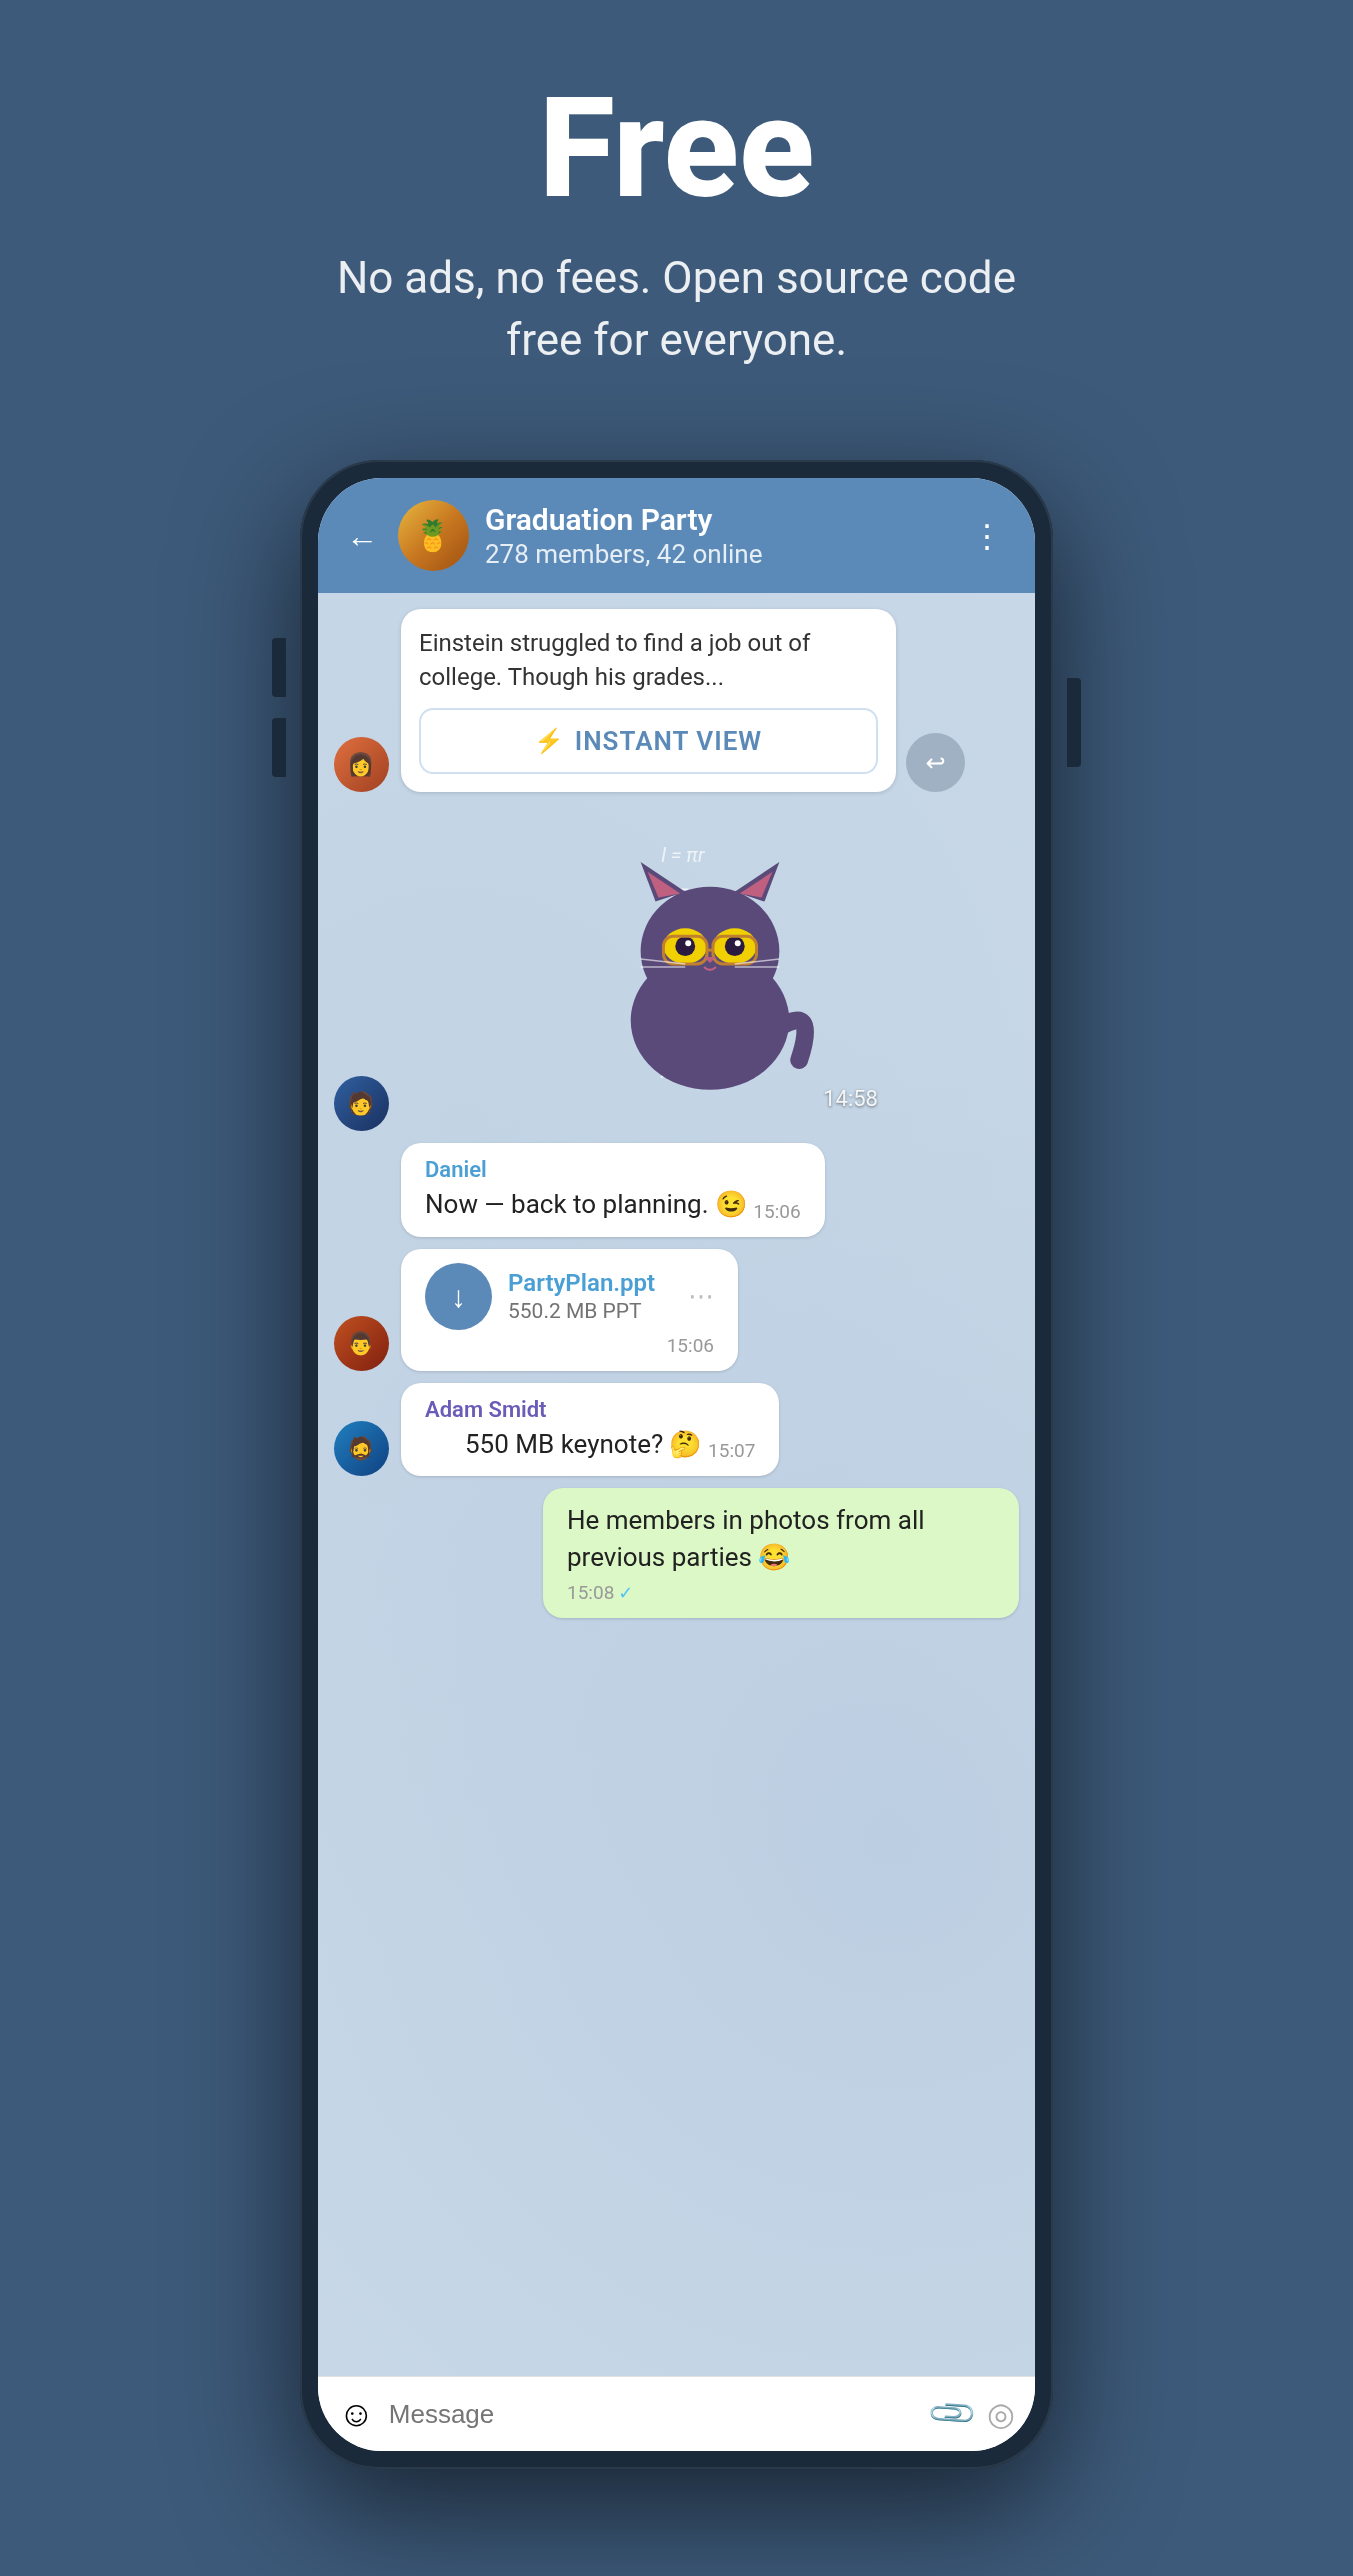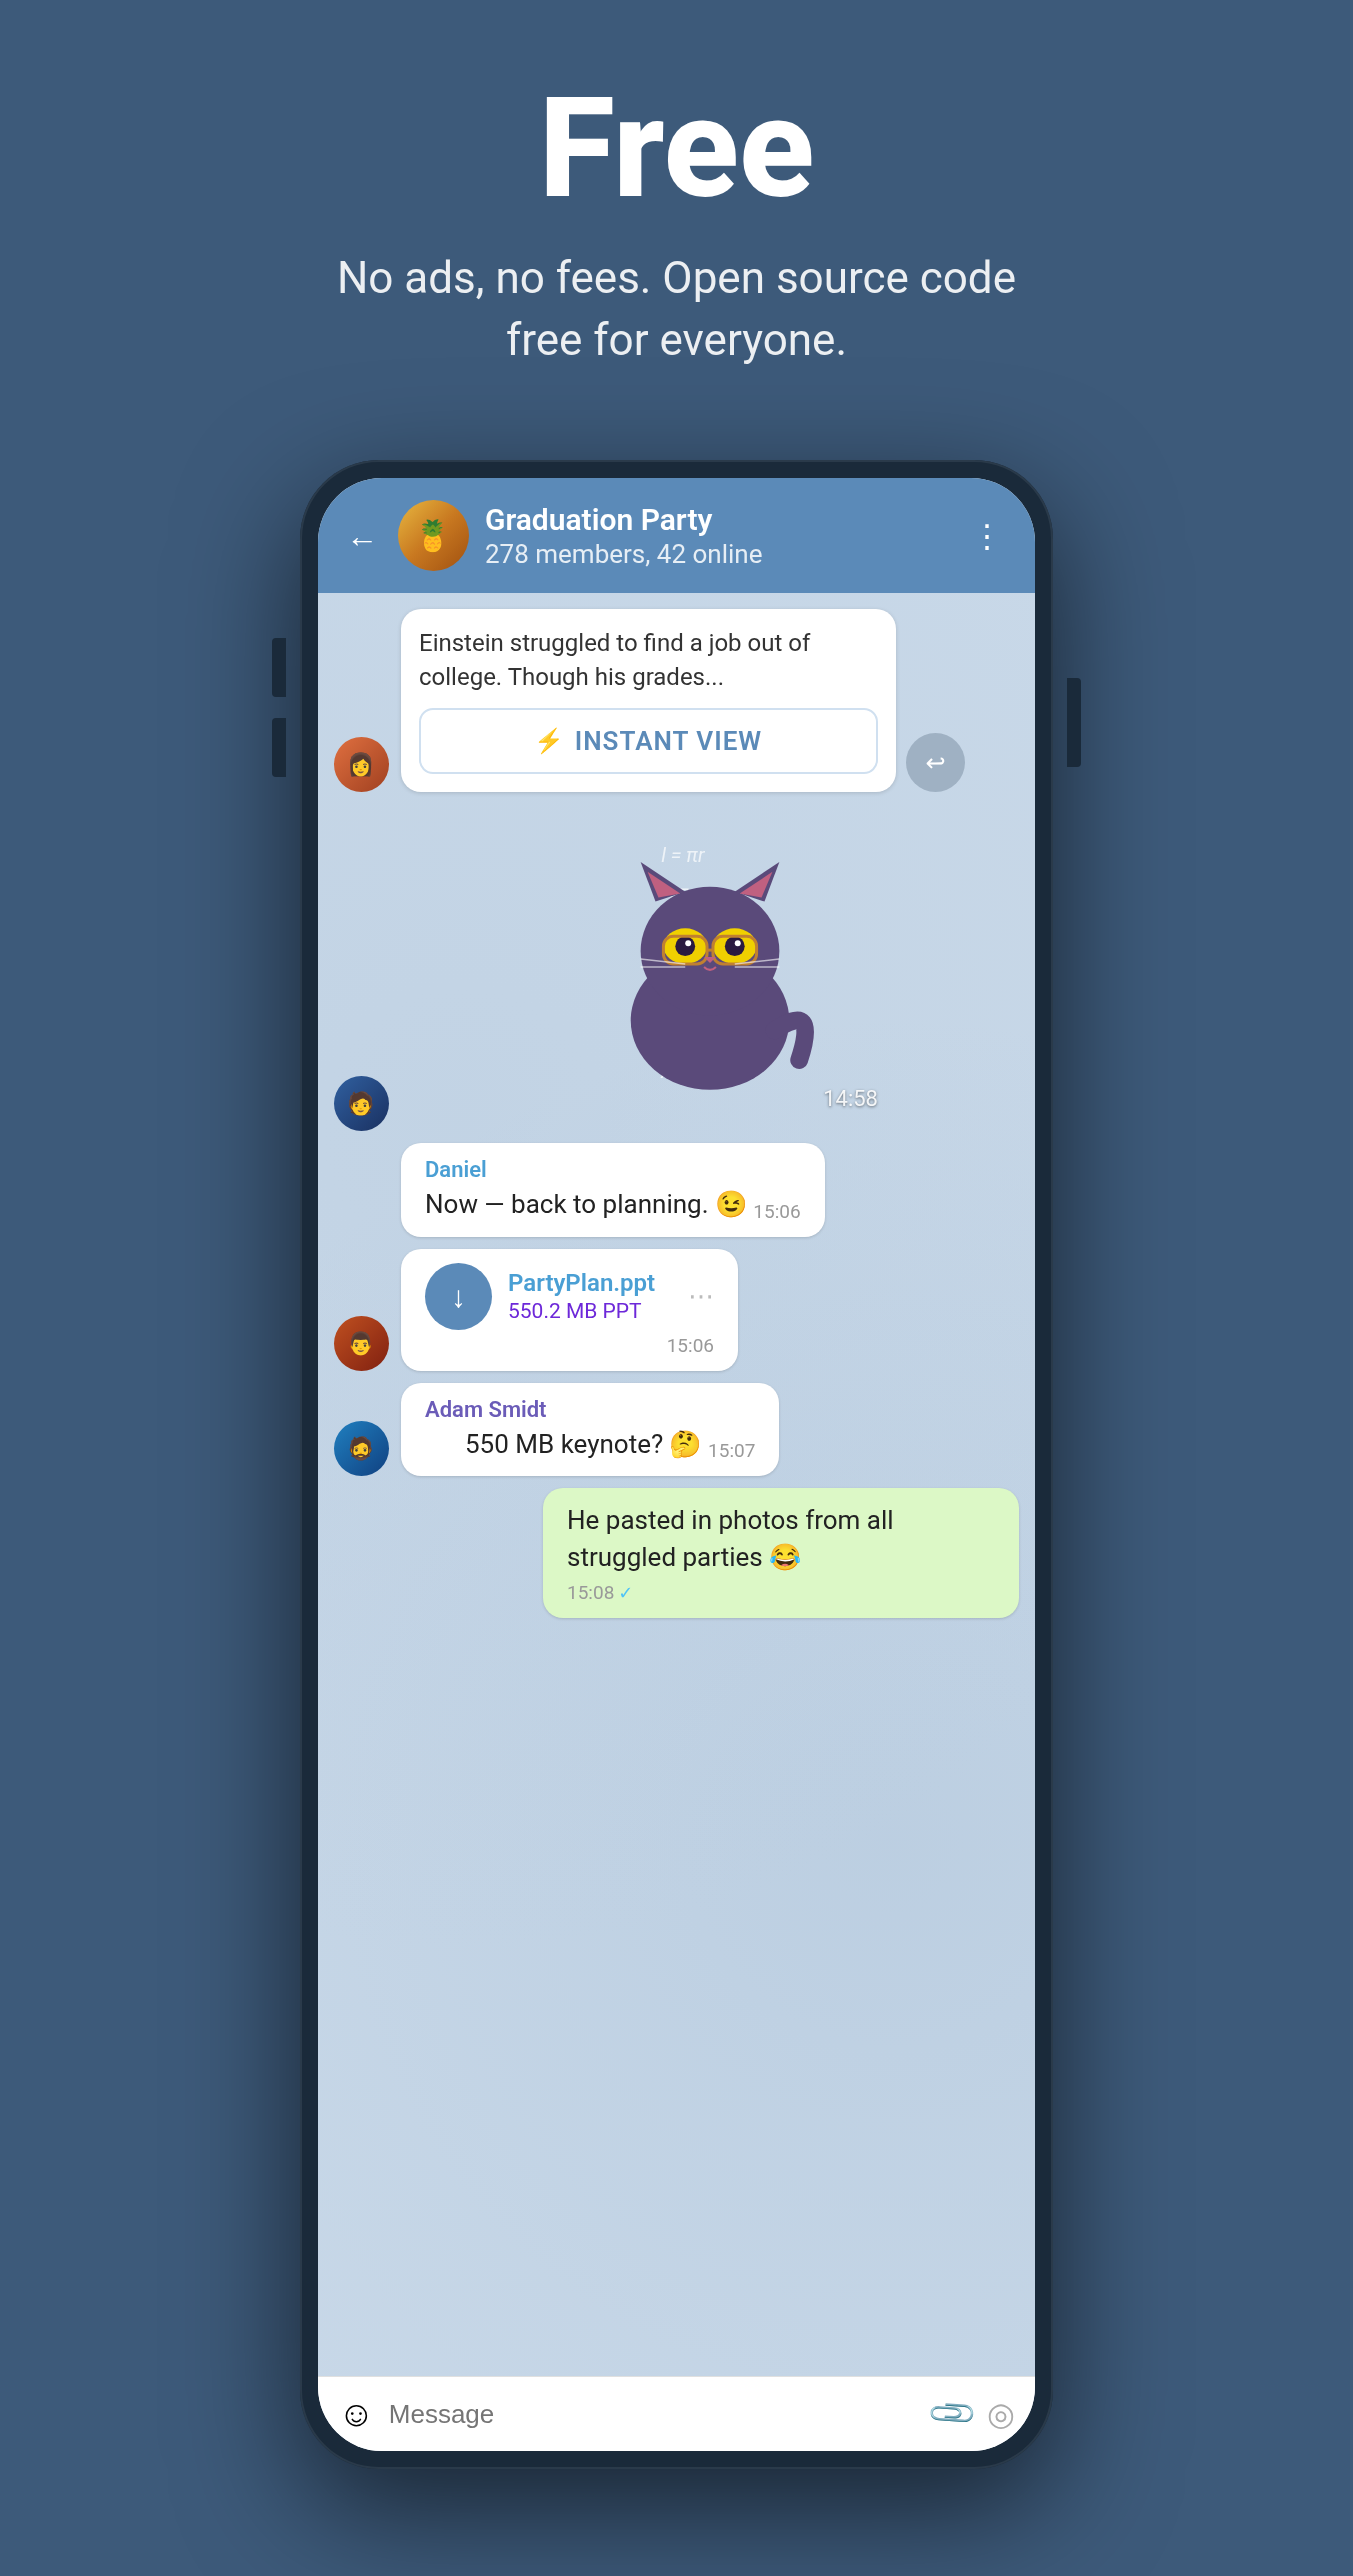--- a/index.html
+++ b/index.html
@@ -315,21 +315,21 @@
       flex-shrink: 0;
       cursor: pointer;
     }
     .file-info { flex: 1; }
     .file-name {
       color: #4a9fd4;
       font-size: 24px;
       font-weight: 600;
     }
     .file-size {
-      color: #6d28d9;
+      color: #737373;
       font-size: 21px;
       margin-top: 2px;
     }
     .file-dots {
       color: #bbb;
       font-size: 26px;
       cursor: pointer;
     }
 
     
@@ -508,21 +508,21 @@
             <div style="display:flex; align-items:flex-end; gap:6px; flex-wrap:wrap;margin-left:40px;">
               <span class="bubble-text">550 MB keynote? 🤔</span>
               <span style="color:#999;font-size:19px;">15:07</span>
             </div>
           </div>
         </div>
 
         <div class="msg-row right" style="margin-top:12px;">
           <div class="bubble green">
             <div style="display:flex; align-items:flex-end; gap:6px; flex-wrap:wrap;">
-              <span class="bubble-text">He pasted in photos from all struggled parties 😂</span>
+              <span class="bubble-text">He members in photos from all previous parties 😂</span>
               <span style="display:flex;align-items:center;gap:4px;color:#999;font-size:19px;white-space:nowrap;">
                 <span>15:08</span>
                 <span class="checkmark">✓</span>
               </span>
             </div>
           </div>
         </div>
 
       </div>
 

